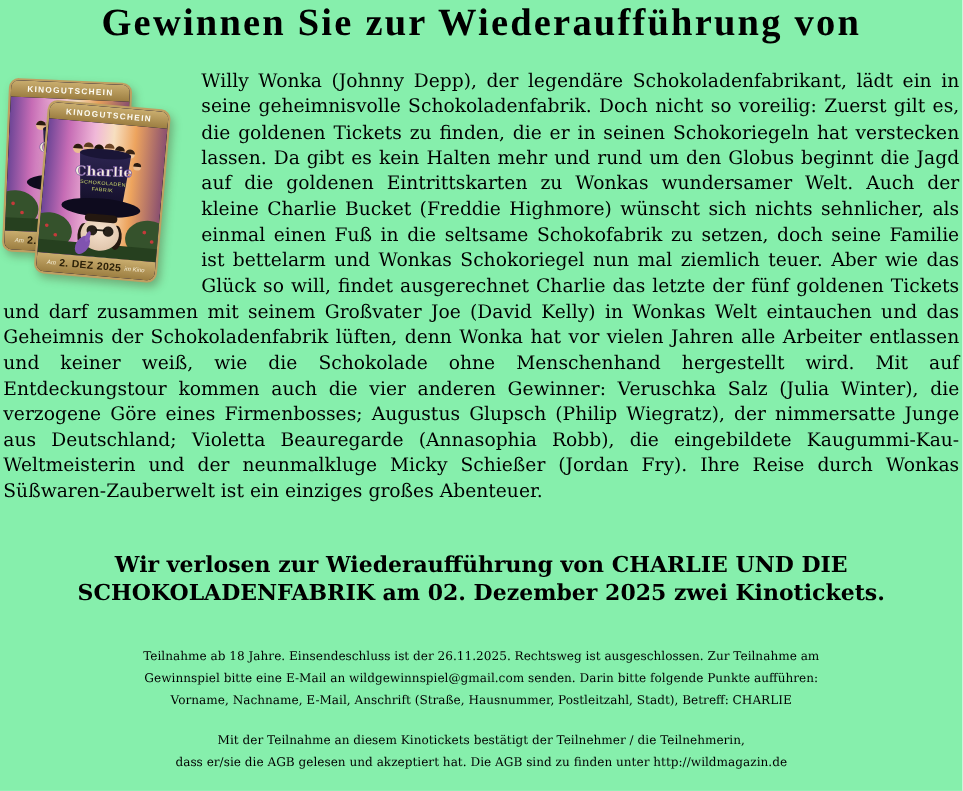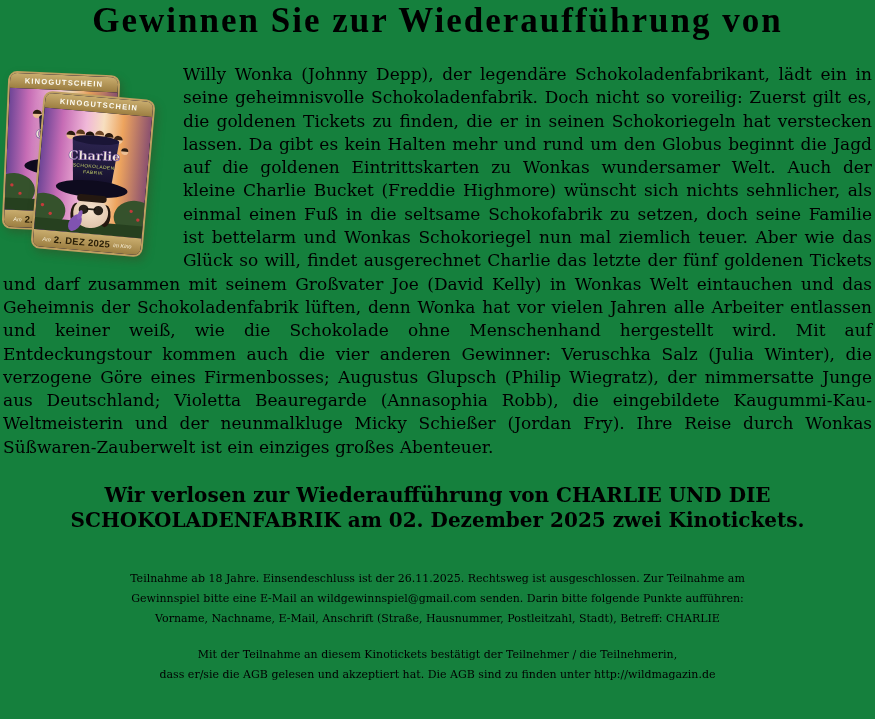--- a/index.html
+++ b/index.html
@@ -3,21 +3,21 @@
 <meta charset="utf-8">
 <style>
   html,body { margin:0; padding:0; background:#ffffff; }
   .page {
     position:relative;
     width:875px; height:719px;
     margin:0 auto;
     padding:0 3px;
     box-sizing:border-box;
     overflow:hidden;
-    background:#15803d;
+    background:#86efac;
     color:#000;
     font-family:"DejaVu Serif", serif;
   }
 
   
   .headline { margin:0; padding-top:0; text-align:center; font-family:"Liberation Serif", serif; font-weight:bold; color:#000; }
   .hl1 { display:block; font-size:35px; line-height:41px; letter-spacing:2px; white-space:nowrap; }
   .hl2 { display:block; font-size:36px; line-height:40px; letter-spacing:0.5px; white-space:nowrap; }
 
   
@@ -44,21 +44,21 @@
   .band-bottom {
     height:17px;
     background:linear-gradient(180deg,#c9ad6e,#9c7e41);
     display:flex; align-items:center; justify-content:center; gap:3px;
     font-family:"Liberation Sans", sans-serif;
   }
   .band-bottom .tiny { font-size:5.5px; color:rgba(255,248,228,0.9); font-style:italic; }
   .band-bottom .date { font-size:9.5px; font-weight:bold; color:#2b2008; letter-spacing:0.3px; }
 
   
-  .promo { clear:both; margin-top:24px; text-align:center; font-weight:bold; font-size:20px; line-height:25px; color:#000; }
+  .promo { clear:both; margin-top:42px; text-align:center; font-weight:bold; font-size:20px; line-height:25px; color:#000; }
   .fp { text-align:center; font-size:11px; line-height:20px; color:#000; }
   .fp-entry { margin-top:36px; }
   .fp-agb { margin-top:16px; }
 </style>
 </head>
 <body>
 
 <div class="page">
 
   <h1 class="headline">

